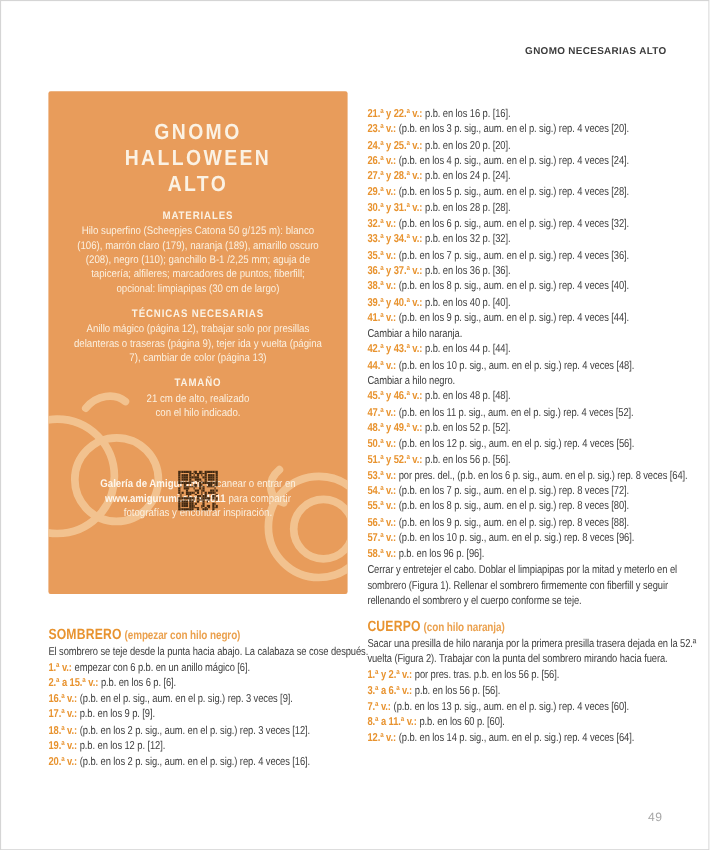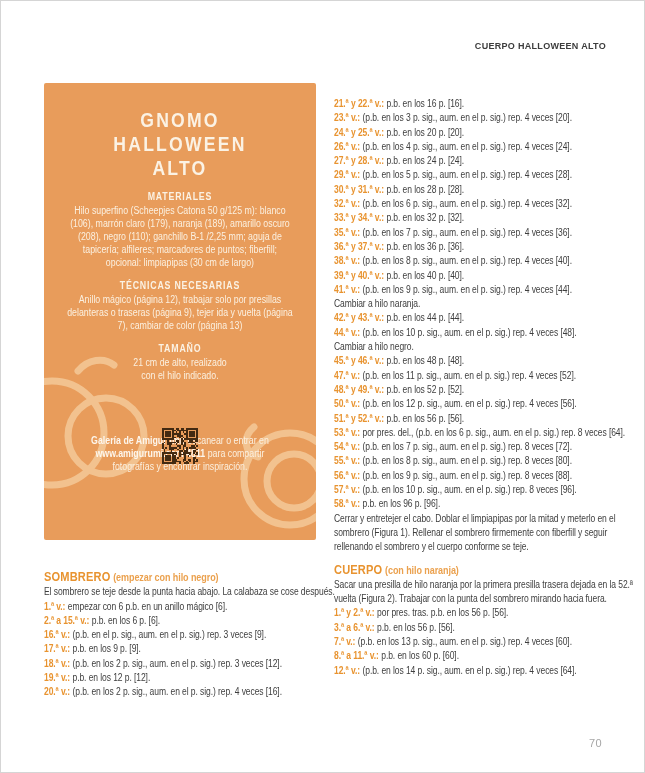--- a/index.html
+++ b/index.html
@@ -53,21 +53,21 @@
   .rlabel { color:#E8932F; font-weight:bold; margin-right:3px; }
   .rlabel:empty { display:none; margin:0; }
   .cuerpo-block { margin-top:8px; }
   .page-number { position:absolute; left:588px; top:736px; font-size:11px; color:#A6A6A6; letter-spacing:.5px; }
 </style>
 </head>
 <body>
 
 <div class="page">
 
-  <div class="running-header">CUERPO HALLOWEEN ALTO</div>
+  <div class="running-header">GNOMO NECESARIAS ALTO</div>
 
   <div class="card">
 
     <svg class="pumpkin pk-left" width="170" height="170" viewBox="0 0 170 170">
       <g fill="none" stroke="#F7D3A6" stroke-width="7" stroke-linecap="round" opacity="0.7">
         <circle cx="58" cy="100" r="52"></circle>
         <circle cx="112" cy="103" r="38"></circle>
         <path d="M 84 38 c 10 -12 26 -14 36 -6"></path>
         <path d="M 42 60 q -24 40 2 80"></path>
       </g>
@@ -648,14 +648,14 @@
 
           <p class="row"><span class="rlabel">7.ª v.:</span><span>(p.b. en los 13 p. sig., aum. en el p. sig.) rep. 4 veces [60].</span></p>
 
           <p class="row"><span class="rlabel">8.ª a 11.ª v.:</span><span>p.b. en los 60 p. [60].</span></p>
 
           <p class="row"><span class="rlabel">12.ª v.:</span><span>(p.b. en los 14 p. sig., aum. en el p. sig.) rep. 4 veces [64].</span></p>
         </div>
     </div>
   </section>
 
-  <div class="page-number">70</div>
+  <div class="page-number">49</div>
 </div>
 
 </body></html>

